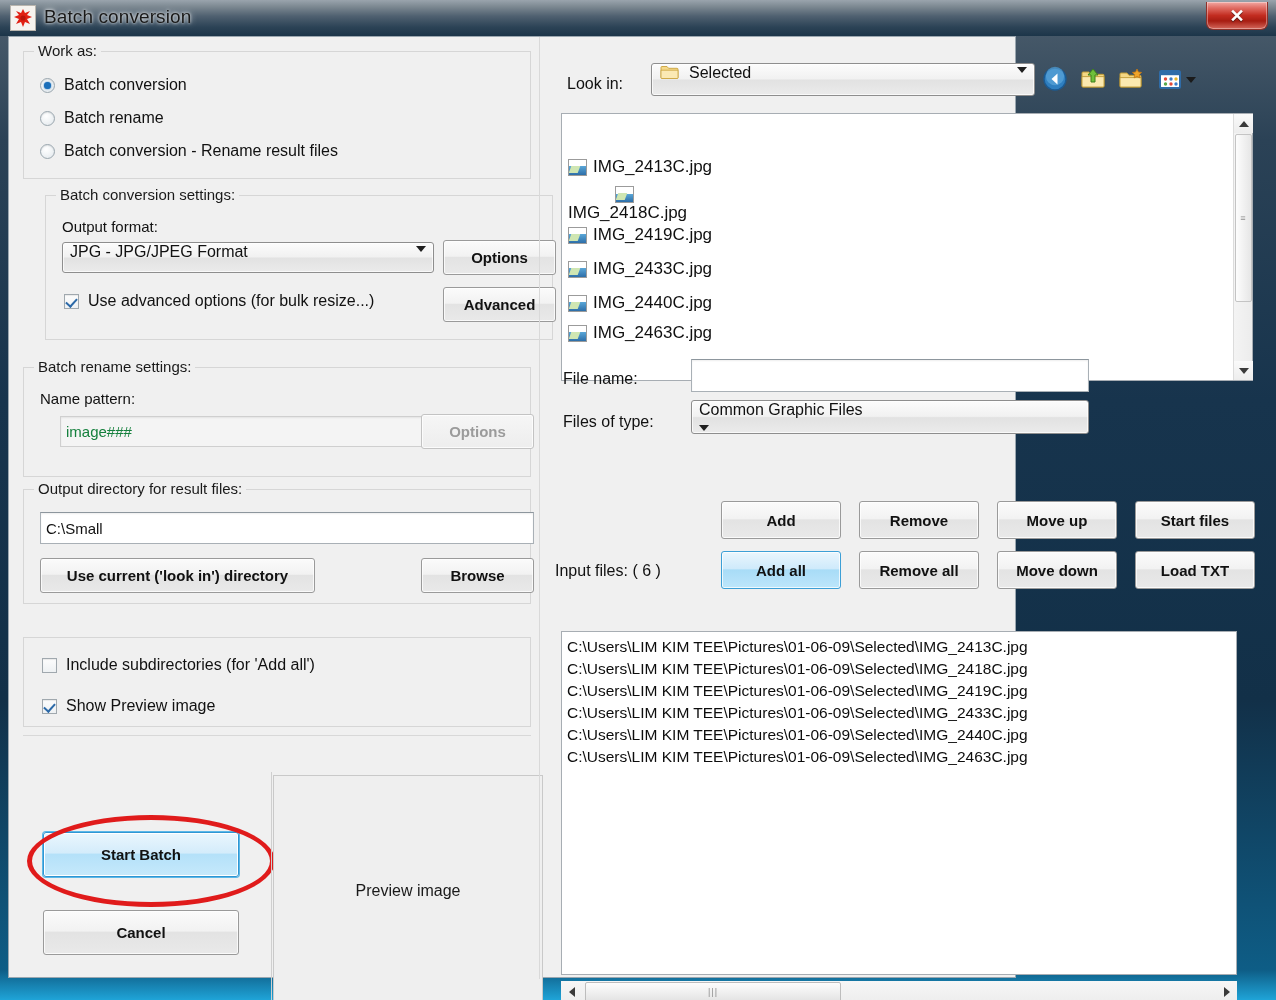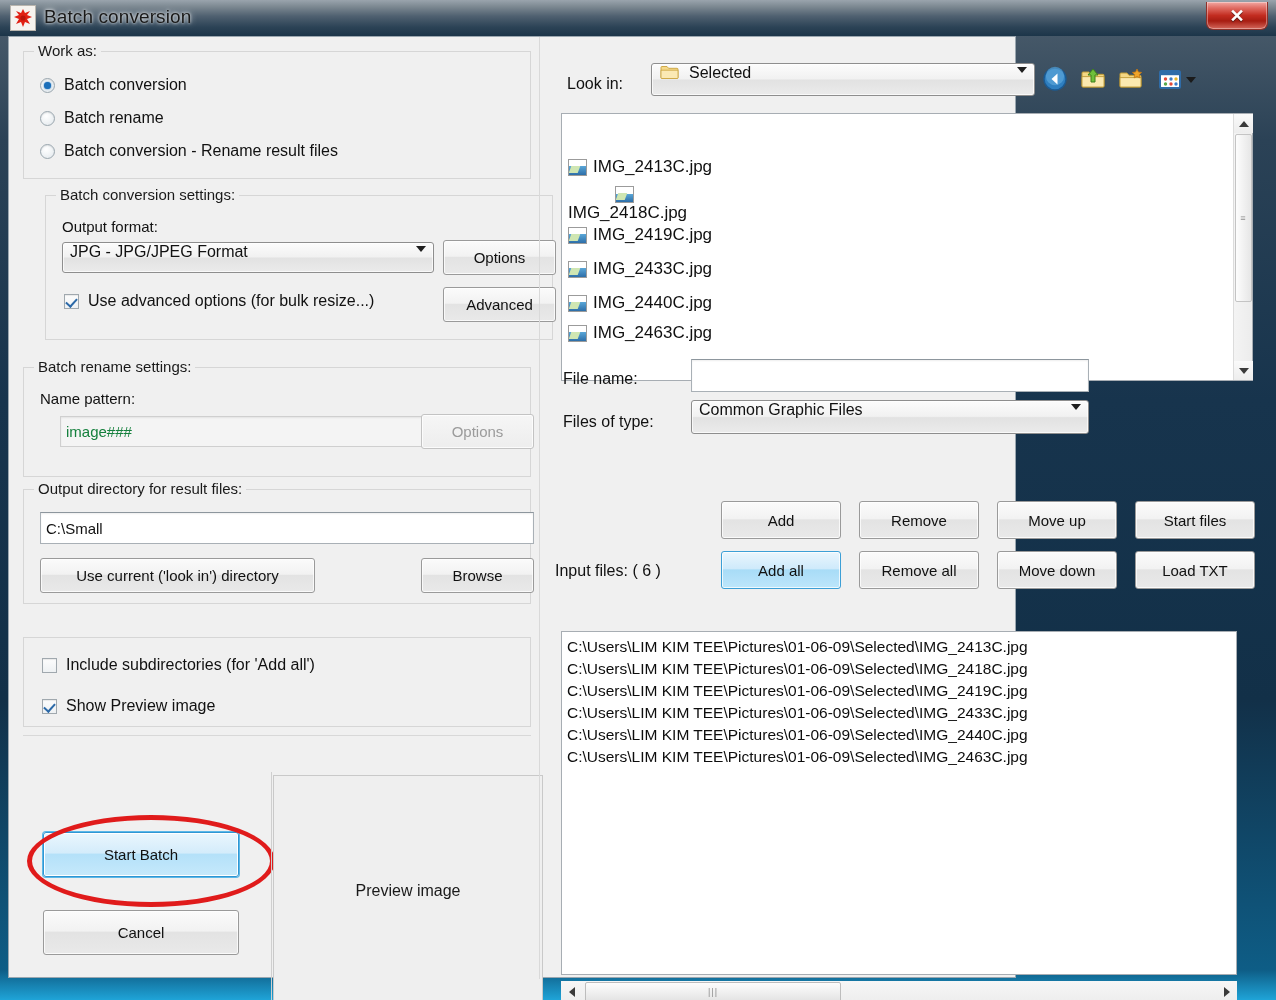--- a/index.html
+++ b/index.html
@@ -99,20 +99,21 @@
 
   
   .btn {
     position: absolute;
     background: linear-gradient(180deg, #fbfbfb 0%, #f2f2f2 46%, #e3e3e3 50%, #e9e9e9 100%);
     border: 1px solid #9a9a9a; border-radius: 3px;
     font-size: 15px; color: #111; cursor: pointer;
     display: flex; align-items: center; justify-content: center;
     box-shadow: inset 0 0 0 1px rgba(255,255,255,0.75);
     font-family: "Liberation Sans", sans-serif;
+    font-weight: bold;
   }
   .btn.disabled { color: #9b9b9b; border-color: #c3c3c3;
     background: linear-gradient(180deg,#f6f6f6,#ededed); }
   .btn.primary {
     background: linear-gradient(180deg, #eaf6fd 0%, #cfeafb 46%, #a8dcf7 50%, #bde6fb 100%);
     border: 1px solid #3c9fd6;
   }
   .btn.focusring {
     background: linear-gradient(180deg, #eaf6fd 0%, #d4ecfb 46%, #b4e1f9 50%, #c6e9fb 100%);
     border: 1px solid #2f96d3;
@@ -484,21 +485,21 @@
             </div>
         </div>
       </div>
 
       <span class="lbl" style="left:18px; top:333px; font-size:16px;">File name:</span>
       <div class="tinput" style="left:146px; top:322px; width:398px; height:33px;">
         <span></span>
       </div>
 
       <span class="lbl" style="left:18px; top:376px; font-size:16px;">Files of type:</span>
-      <div class="combo" style="left:146px; top:363px; width:398px; height:34px;">
+      <div class="combo" style="left:146px; top:363px; width:398px; height:34px;flex-direction:column;">
         <span class="ctext">Common Graphic Files</span>
         <span class="carrow"><span class="arrow-down"></span></span>
       </div>
 
       <div class="btn" style="left:176px; top:464px; width:120px; height:38px;">
         <span>Add</span>
       </div>
       <div class="btn" style="left:314px; top:464px; width:120px; height:38px;">
         <span>Remove</span>
       </div>

